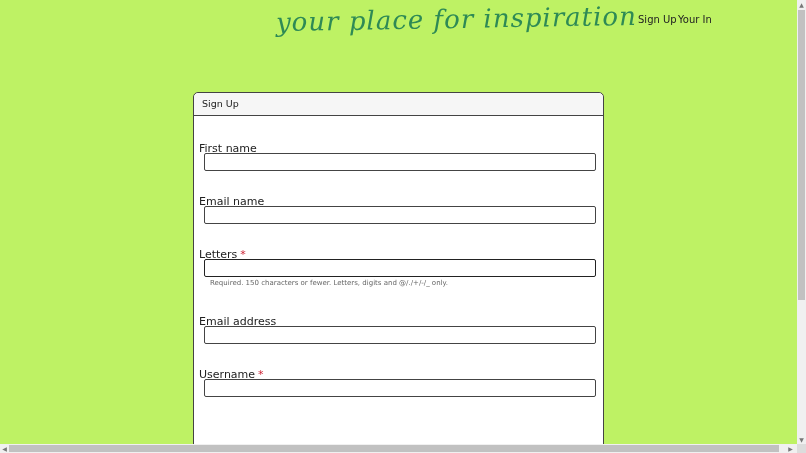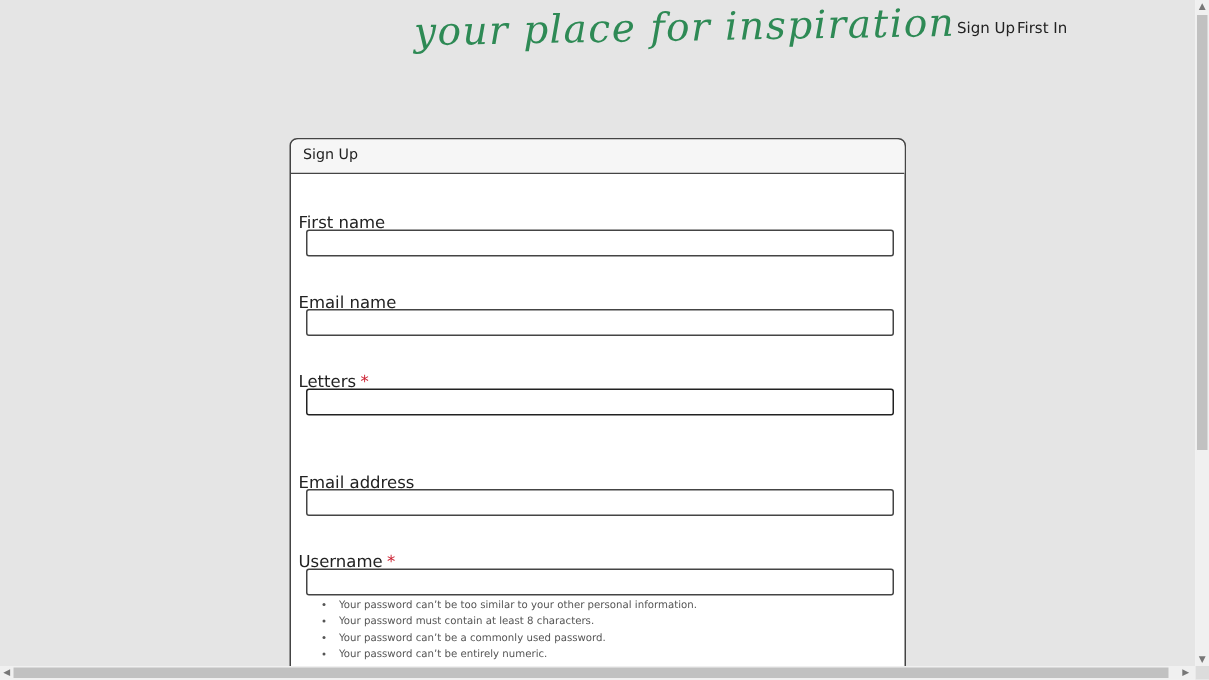--- a/index.html
+++ b/index.html
@@ -1,20 +1,20 @@
 <!DOCTYPE html>
 <html><head>
 <meta charset="utf-8">
 <style>
   html, body { margin:0; padding:0; }
   body {
     width:806px; height:453px; overflow:hidden; position:relative;
     background:#ffffff; font-family:"DejaVu Sans", sans-serif; color:#222;
   }
-  .viewport { position:absolute; left:0; top:0; width:797px; height:444px; overflow:hidden; background:#e5e5e5; }
+  .viewport { position:absolute; left:0; top:0; width:797px; height:444px; overflow:hidden; background:#bef264; }
   .logo {
     position:absolute; left:276px; top:4px;
     font-family:"DejaVu Serif", serif; font-style:italic; font-size:26px;
     color:#2e8a55; letter-spacing:1px; transform:rotate(-1deg);
   }
   .nav { position:absolute; top:14px; font-size:10px; color:#222; }
   .nav.signup { left:638px; }
   .nav.signin { left:678px; }
   .card {
     position:absolute; left:193px; top:92px; width:409px; height:400px;
@@ -40,46 +40,41 @@
   .hscroll { position:absolute; left:0; bottom:0; width:797px; height:9px; background:#f0f0f0; }
   .hthumb { position:absolute; left:9px; top:1px; width:770px; height:7px; background:#c1c1c1; }
   .corner { position:absolute; right:0; bottom:0; width:9px; height:9px; background:#dcdcdc; }
 </style>
 </head>
 <body>
 
 <div class="viewport">
   <div class="logo">your place for inspiration</div>
   <a class="nav signup">Sign Up</a>
-  <a class="nav signin">First In</a>
+  <a class="nav signin">Your In</a>
 
   <div class="card">
     <div class="card-header">Sign Up</div>
 
     <span class="label" style="top:49px"><span>First name</span></span>
     <input class="input" style="top: 60px;" value="">
 
     <span class="label" style="top:102px"><span>Email name</span></span>
     <input class="input" style="top: 113px;" value="">
 
     <span class="label" style="top:155px"><span>Letters</span><span class="req">*</span></span>
     <input class="input focus" style="top: 166px;" value="">
+    <span class="help" style="top:186px">Required. 150 characters or fewer. Letters, digits and @/./+/-/_ only.</span>
 
     <span class="label" style="top:222px"><span>Email address</span></span>
     <input class="input" style="top: 233px;" value="">
 
     <span class="label" style="top:275px"><span>Username</span><span class="req">*</span></span>
     <input class="input" type="password" style="top: 286px;" value="">
 
-    <ul class="pw">
-      <li>Your password can’t be too similar to your other personal information.</li>
-      <li>Your password must contain at least 8 characters.</li>
-      <li>Your password can’t be a commonly used password.</li>
-      <li>Your password can’t be entirely numeric.</li>
-    </ul>
   </div>
 </div>
 
 <div class="vscroll">
   <span class="arrow" style="top:1px">▲</span>
   <div class="vthumb"></div>
   <span class="arrow" style="bottom:1px">▼</span>
 </div>
 <div class="hscroll">
   <span class="arrow" style="left:0;top:1px">◀</span>

